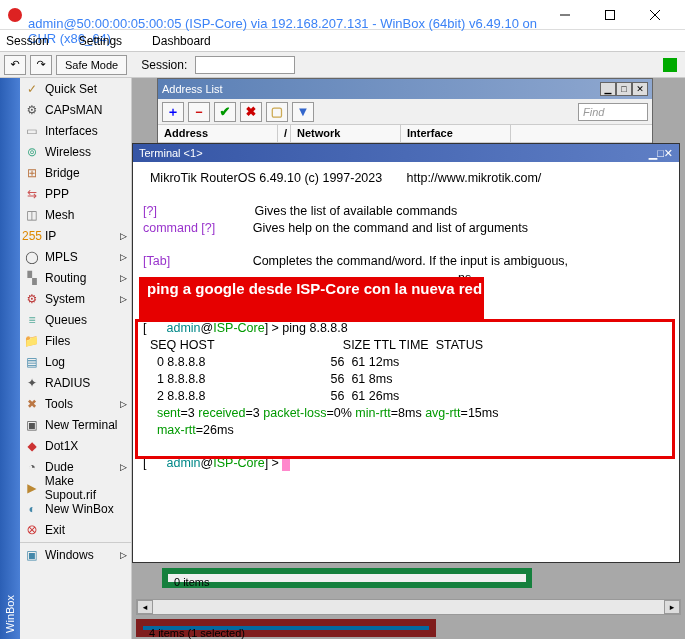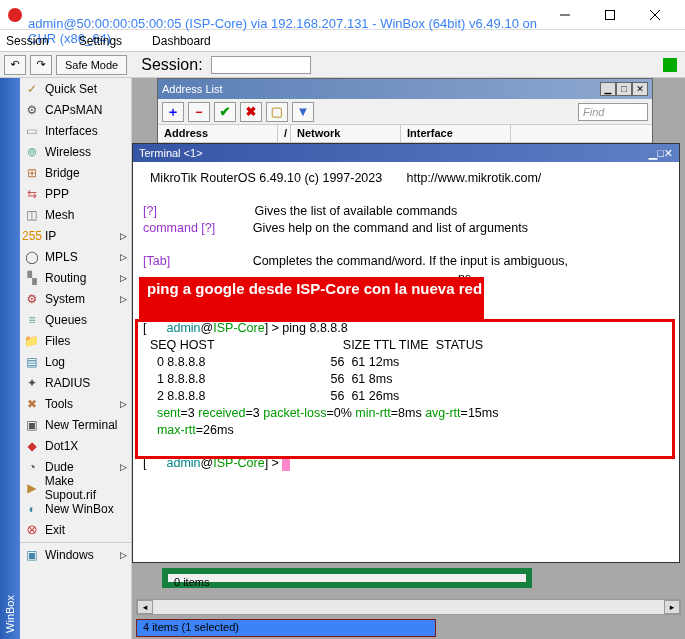--- a/index.html
+++ b/index.html
@@ -13,21 +13,21 @@
 .titlebar .winbtn svg { width: 10px; height: 10px; }
 
 
 .menubar { height: 22px; display: flex; align-items: center; padding: 0 6px; gap: 30px; border-bottom: 1px solid #ccc; }
 .menubar span { font-size: 12px; color: #000; }
 
 
 .toolbar { height: 26px; display: flex; align-items: center; padding: 2px 4px; gap: 4px; background: #f0f0f0; border-bottom: 1px solid #ccc; }
 .toolbtn { width: 22px; height: 20px; border: 1px solid #999; background: #f8f8f8; display: flex; align-items: center; justify-content: center; font-size: 11px; }
 .safemode { height: 20px; padding: 0 8px; border: 1px solid #999; background: #f8f8f8; font-size: 11px; display:flex; align-items:center;}
-.sesslabel { margin-left: 10px; font-size: 16px; }
+.sesslabel { margin-left: 10px; font-size: 12px; }
 .sessbox { width: 100px; height: 18px; border: 1px solid #999; background: #fff; margin-left: 4px; }
 .green-sq { width: 14px; height: 14px; background: #0a0; margin-left: auto; margin-right: 4px; }
 
 
 .main { display: flex; height: calc(639px - 30px - 22px - 26px); }
 
 
 .bluestrip { width: 20px; background: linear-gradient(to right, #2b5fb5, #4a7fd5); color: #fff; display: flex; align-items: flex-end; justify-content: center; }
 .bluestrip span { writing-mode: vertical-rl; transform: rotate(180deg); font-size: 11px; padding: 6px 0; }
 
@@ -65,21 +65,21 @@
 .t-teal { color: #008888; padding-left: 20px; }
 .t-green { color: #009900; }
 .t-purple { color: #9933cc; }
 .t-cursor { display: inline-block; width: 8px; height: 14px; background: #ff88cc; vertical-align: text-bottom; }
 
 
 .itemsbar { position: absolute; left: 30px; top: 490px; width: 370px; height: 20px; border: 6px solid #15803d; background: #f0f0f0; padding: 2px 6px; font-size: 11px; }
 .hscroll { position: absolute; left: 4px; bottom: 24px; right: 4px; height: 16px; background: #e8e8e8; border: 1px solid #999; display: flex; align-items: center; }
 .hscroll .sbtn { width: 16px; height: 14px; background: #ddd; border: 1px solid #999; display: flex; align-items: center; justify-content: center; font-size: 9px; }
 .hscroll .sbtn.right { margin-left: auto; }
-.statusbar { position: absolute; left: 4px; bottom: 2px; width: 300px; height: 18px; background: #3b82f6; border: 1px solid #7f1d1d; padding: 1px 6px; font-size: 11px; }
+.statusbar { position: absolute; left: 4px; bottom: 2px; width: 300px; height: 18px; background: #0369a1; border: 7px solid #7f1d1d; padding: 1px 6px; font-size: 11px; }
 
 
 .ic1{color:#b58838}.ic2{color:#555}.ic3{color:#888}.ic4{color:#4a8}.ic5{color:#b74}.ic6{color:#c55}.ic7{color:#777}.ic8{color:#d80}.ic9{color:#555}.ic10{color:#888}.ic11{color:#b33}.ic12{color:#5a9}.ic13{color:#b83}.ic14{color:#48a}.ic15{color:#555}.ic16{color:#b74}.ic17{color:#555}.ic18{color:#c33}.ic19{color:#555}.ic20{color:#b83}.ic21{color:#48a}.ic22{color:#c33}.ic23{color:#48a}
 </style>
 </head>
 <body>
 
 <div class="titlebar">
   <div class="icon-dot"></div>
   <div class="title">admin@50:00:00:05:00:05 (ISP-Core) via 192.168.207.131 - WinBox (64bit) v6.49.10 on CHR (x86_64)</div>

